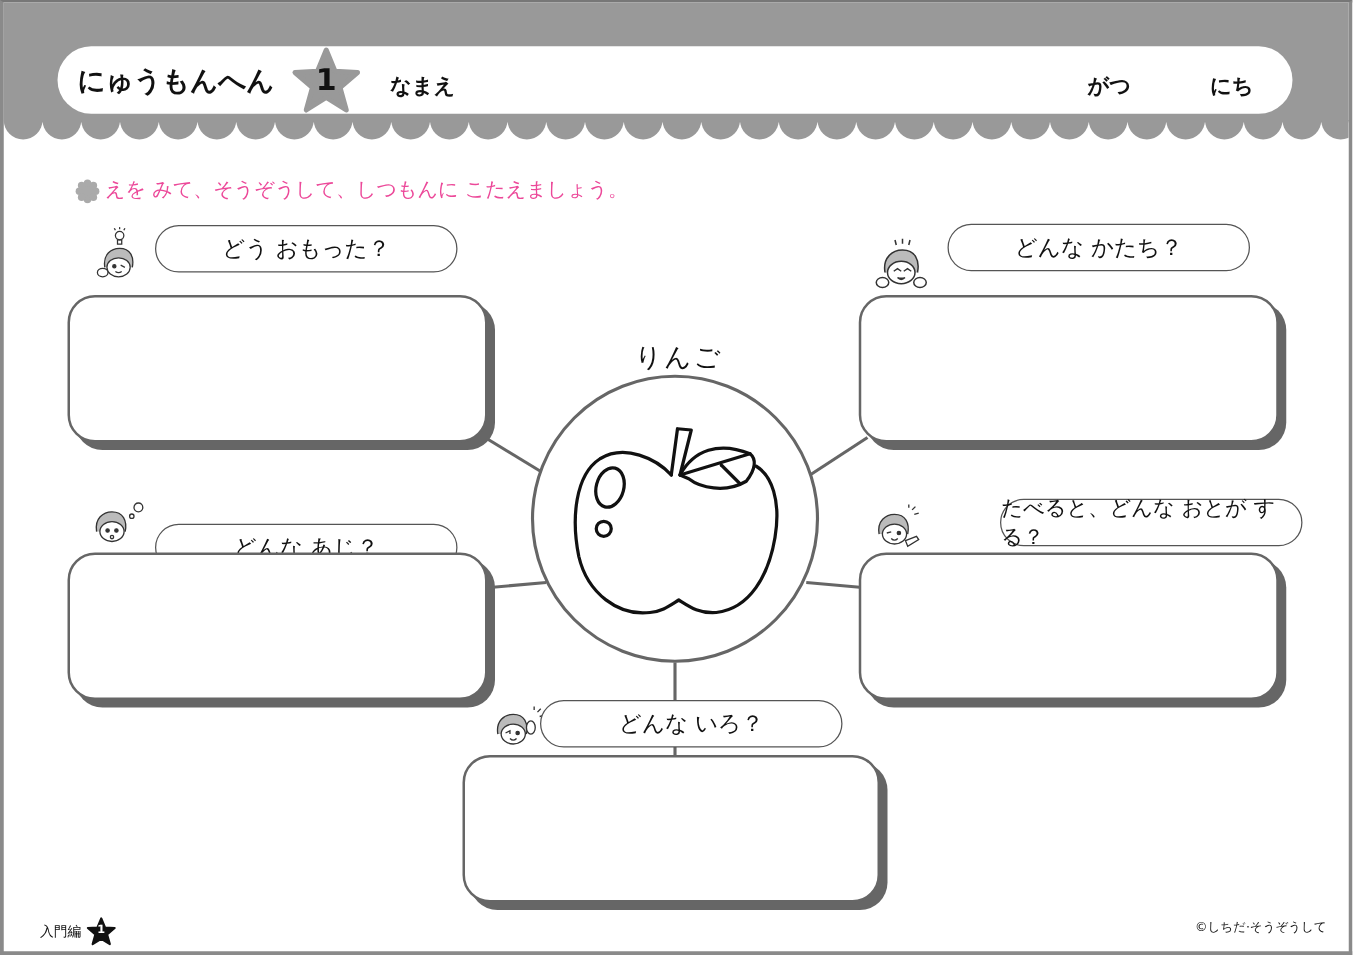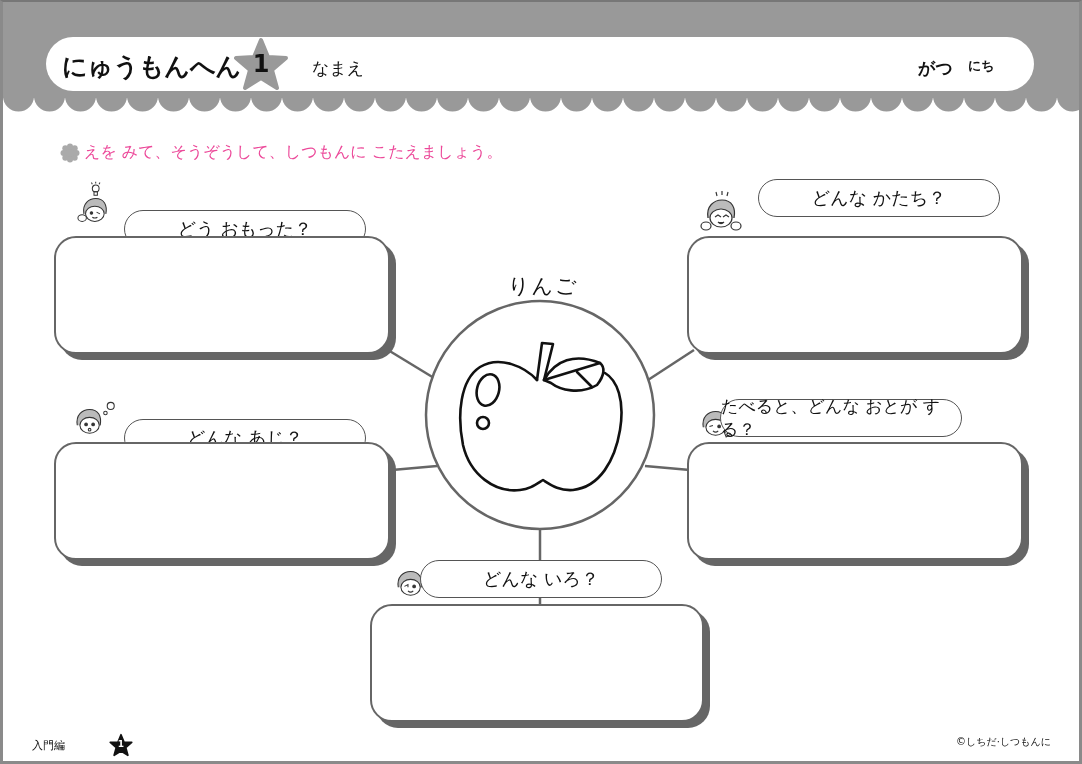--- a/index.html
+++ b/index.html
@@ -19,53 +19,53 @@
     .scallops {
       position: absolute; left: 3px; top: 96px; width: 1076px; height: 16px; overflow: hidden;
     }
     .scallops svg { display: block; }
 
     .title-bar {
       position: absolute; left: 46px; top: 37px; width: 988px; height: 54px;
       background: #fff; border-radius: 27px;
     }
     .title-text {
-      position: absolute; left: 62px; top: 50px; font-size: 25px; font-weight: bold;
+      position: absolute; left: 62px; top: 50px; font-size: 22px; font-weight: bold;
       letter-spacing: 0px; color: #111;
     }
     .title-star {
       position: absolute; left: 233px; top: 37px; width: 56px; height: 54px;
     }
     .title-star-num {
       position: absolute; left: 250px; top: 50px; font-size: 24px; font-weight: bold; width: 22px; text-align: center;
     }
-    .name-label { position: absolute; left: 312px; top: 57px; font-size: 17px; font-weight: normal; }
-    .month-label { position: absolute; left: 870px; top: 57px; font-size: 17px; font-weight: bold; margin-left: 48px; }
-    .day-label { position: absolute; left: 968px; top: 57px; font-size: 13px; font-weight: bold; }
+    .name-label { position: absolute; left: 312px; top: 57px; font-size: 17px; font-weight: bold; }
+    .month-label { position: absolute; left: 870px; top: 57px; font-size: 17px; font-weight: bold; }
+    .day-label { position: absolute; left: 968px; top: 57px; font-size: 17px; font-weight: bold; }
 
     .instruction {
       position: absolute; left: 60px; top: 142px; font-size: 16px; color: #ec4899; display: flex; align-items: center;
     }
     .instruction .flower { width: 20px; height: 20px; margin-right: 4px; }
 
     .bubble {
       position: absolute; height: 38px; border: 1.5px solid #555; border-radius: 19px; background: #fff;
       display: flex; align-items: center; justify-content: center; font-size: 18px; color: #111;
     }
 
     .answer-box {
       position: absolute; background: #fff; border: 2px solid #666; border-radius: 22px;
       box-shadow: 6px 6px 0 #666;
     }
 
     .mascot { position: absolute; width: 44px; height: 44px; }
 
     .center-label { position: absolute; left: 508px; top: 272px; font-size: 21px; font-weight: normal; letter-spacing: 2px; }
 
-    .footer-left { position: absolute; left: 32px; top: 733px; font-size: 11px; display: flex; align-items: center; gap: 40px; }
+    .footer-left { position: absolute; left: 32px; top: 733px; font-size: 11px; display: flex; align-items: center; }
     .footer-right { position: absolute; left: 956px; top: 735px; font-size: 10px; }
 
     svg.lines { position: absolute; left: 0; top: 0; }
   </style>
 </head>
 <body>
 
 <div class="page-frame"></div>
 
 <div class="header-band"></div>
@@ -175,21 +175,21 @@
       <line x1="29" y1="3" x2="28" y2="5"></line>
     <path d="M22 14 h4 v4 h-4z"></path>
     <path d="M10 40 C8 28, 16 22, 24 22 C34 22, 38 30, 36 40" fill="#bbb"></path>
     <ellipse cx="23" cy="40" rx="11" ry="9" fill="#fff"></ellipse>
     <circle cx="19" cy="39" r="1.5" fill="#333"></circle>
       <path d="M25 38 l4 2"></path>
     <path d="M20 44 q3 2 6 0"></path>
     <ellipse cx="8" cy="45" rx="5" ry="4" fill="#fff"></ellipse>
   </g>
 </svg>
-<div class="bubble" style="left:124px;top:210px;width:242px;justify-content:center;">
+<div class="bubble" style="left:124px;top:180px;width:242px;justify-content:center;">
   <span>どう おもった？</span>
 </div>
 <div class="answer-box" style="left:54px;top:236px;width:336px;height:118px;"></div>
 
 <svg class="mascot" style="left:698px;top:190px" viewBox="0 0 44 44" width="44" height="44">
   <g fill="none" stroke="#333" stroke-width="1.2">
     <line x1="18" y1="2" x2="19" y2="6"></line>
       <line x1="24" y1="1" x2="24" y2="5"></line>
       <line x1="30" y1="2" x2="29" y2="6"></line>
     <path d="M10 28 C8 16, 16 10, 24 10 C34 10, 38 18, 36 28" fill="#bbb"></path>
@@ -228,45 +228,45 @@
       <line x1="38" y1="10" x2="42" y2="9"></line>
       <line x1="33" y1="4" x2="33" y2="1"></line>
     <path d="M6 28 C4 16, 12 10, 20 10 C30 10, 34 18, 32 28" fill="#bbb"></path>
     <ellipse cx="20" cy="28" rx="11" ry="9" fill="#fff"></ellipse>
     <path d="M13 27 l4 -1"></path>
       <circle cx="24" cy="27" r="1.5" fill="#333"></circle>
     <path d="M17 32 q3 3 6 0"></path>
     <path d="M30 34 l10 -4 l2 3 l-10 6 z" fill="#fff"></path>
   </g>
 </svg>
-<div class="bubble" style="left:720px;top:399px;width:242px;font-size:17px;">
+<div class="bubble" style="left:800px;top:399px;width:242px;font-size:17px;">
   <span>たべると、どんな おとが する？</span>
 </div>
 <div class="answer-box" style="left:687px;top:442px;width:336px;height:118px;"></div>
 
 <svg class="mascot" style="left:393px;top:560px" viewBox="0 0 50 44" width="50" height="44">
   <g fill="none" stroke="#333" stroke-width="1.2">
     <line x1="42" y1="8" x2="45" y2="5"></line>
       <line x1="44" y1="12" x2="48" y2="11"></line>
       <line x1="39" y1="6" x2="39" y2="3"></line>
     <path d="M6 28 C4 16, 12 10, 20 10 C30 10, 34 18, 32 28" fill="#bbb"></path>
     <ellipse cx="20" cy="28" rx="11" ry="9" fill="#fff"></ellipse>
     <path d="M13 27 l4 -2 l0 3"></path>
       <circle cx="24" cy="27" r="1.5" fill="#333"></circle>
     <path d="M17 32 q3 3 6 0"></path>
     <ellipse cx="36" cy="22" rx="4" ry="6" fill="#fff"></ellipse>
   </g>
 </svg>
-<div class="bubble" style="left:420px;top:560px;width:242px;">
+<div class="bubble" style="left:432px;top:560px;width:242px;">
   <span>どんな いろ？</span>
 </div>
 <div class="answer-box" style="left:370px;top:604px;width:334px;height:118px;"></div>
 
 <div class="footer-left">
   <span>入門編</span>
   <span style="position:relative;display:inline-block;width:24px;height:24px;margin-left:4px;">
     <svg width="24" height="24" viewBox="0 0 56 54" style="position:absolute;left:0;top:0">
       <path d="M28 3 L35 20 L53 21 L39 33 L44 51 L28 41 L12 51 L17 33 L3 21 L21 20 Z" fill="#111" stroke="#111" stroke-width="4" stroke-linejoin="round"></path>
     </svg>
     <span style="position:absolute;left:0;top:6px;width:24px;text-align:center;color:#fff;font-size:9px;font-weight:bold;">1</span>
   </span>
 </div>
-<div class="footer-right">©しちだ·しつもんに</div>
+<div class="footer-right">©しちだ·そうぞうして</div>
 
 </body></html>

